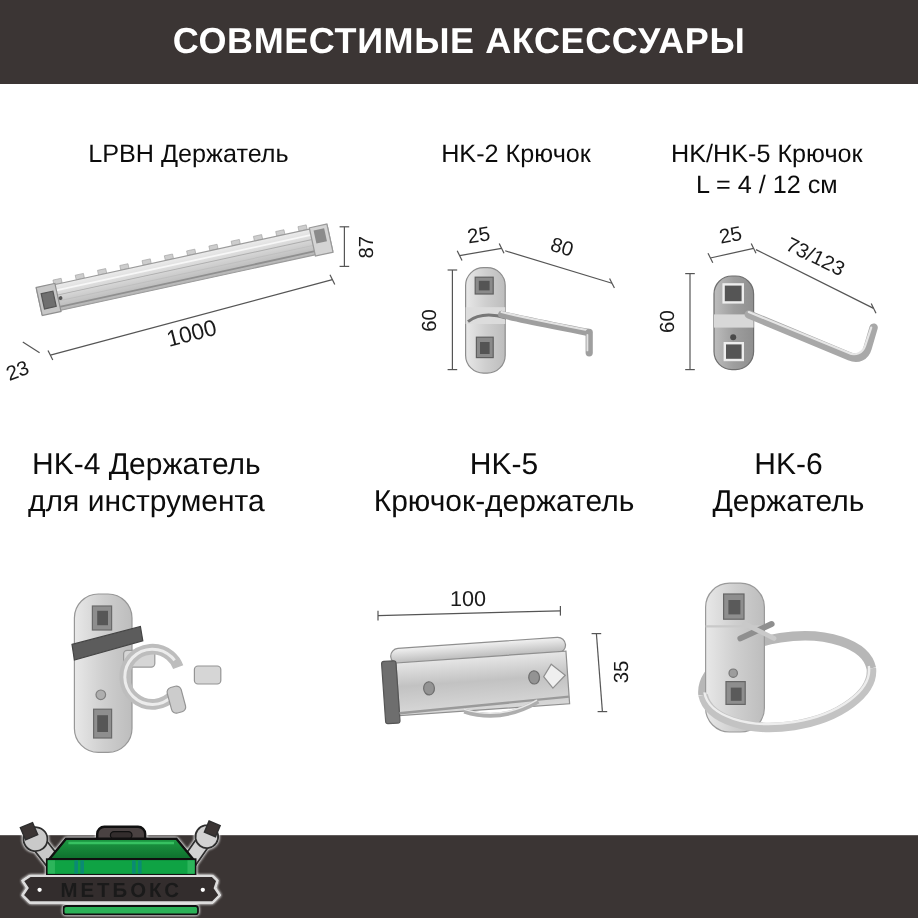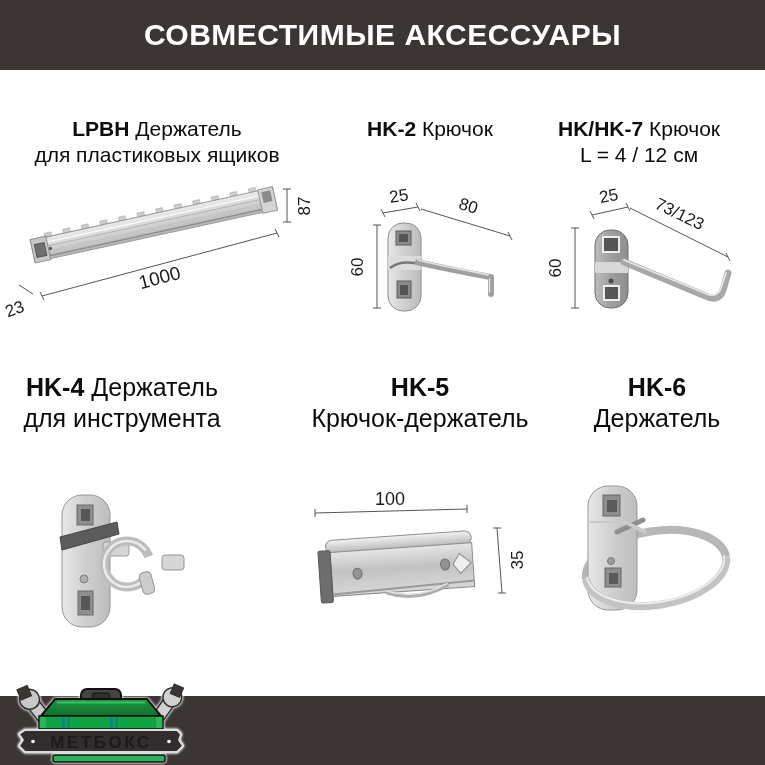--- a/index.html
+++ b/index.html
@@ -11,47 +11,46 @@
   .bar.top{top:0;height:70px;}
   .bar.bottom{top:696px;height:69px;}
   .page-title{
     position:absolute;top:0;left:0;width:765px;height:70px;
     display:flex;align-items:center;justify-content:center;
     color:#fff;font-weight:bold;font-size:30px;letter-spacing:.5px;white-space:nowrap;border-radius:25px;
   }
   .ptitle{position:absolute;text-align:center;color:#0c0c0c;}
   .ptitle.r1{font-size:21px;line-height:26px;}
   .ptitle.r2{font-size:25px;line-height:31px;text-align:center;}
-  .ptitle b{font-weight:bold;}
+  .ptitle b{font-weight:normal;}
   svg{position:absolute;overflow:visible;}
   svg text{font-family:"Liberation Sans",sans-serif;fill:#1a1a1a;}
   .dimline{stroke:#555;stroke-width:1;fill:none;}
   .logo-svg{filter:drop-shadow(0 0 1.5px rgba(255,255,255,.9)) drop-shadow(0 0 .5px rgba(255,255,255,.95));}
 </style>
 </head>
 <body>
 
 <div class="canvas">
 
   <div class="bar top"></div>
   <div class="page-title">СОВМЕСТИМЫЕ АКСЕССУАРЫ</div>
 
   <div class="ptitle r1" style="left:17px;top:116px;width:280px">
     <div><b>LPBH</b>
       <span>Держатель</span></div>
-    <div>для пластиковых ящиков</div>
   </div>
 
   <div class="ptitle r1" style="left:330px;top:116px;width:200px">
     <div><b>HK-2</b>
       <span>Крючок</span></div>
   </div>
 
   <div class="ptitle r1" style="left:529px;top:116px;width:220px">
-    <div><b>HK/HK-7</b>
+    <div><b>HK/HK-5</b>
       <span>Крючок</span></div>
     <div>L = 4 / 12 см</div>
   </div>
 
   <div class="ptitle r2" style="left:2px;top:372px;width:240px">
     <div><b>HK-4</b>
       <span>Держатель</span></div>
     <div>для инструмента</div>
   </div>
 

